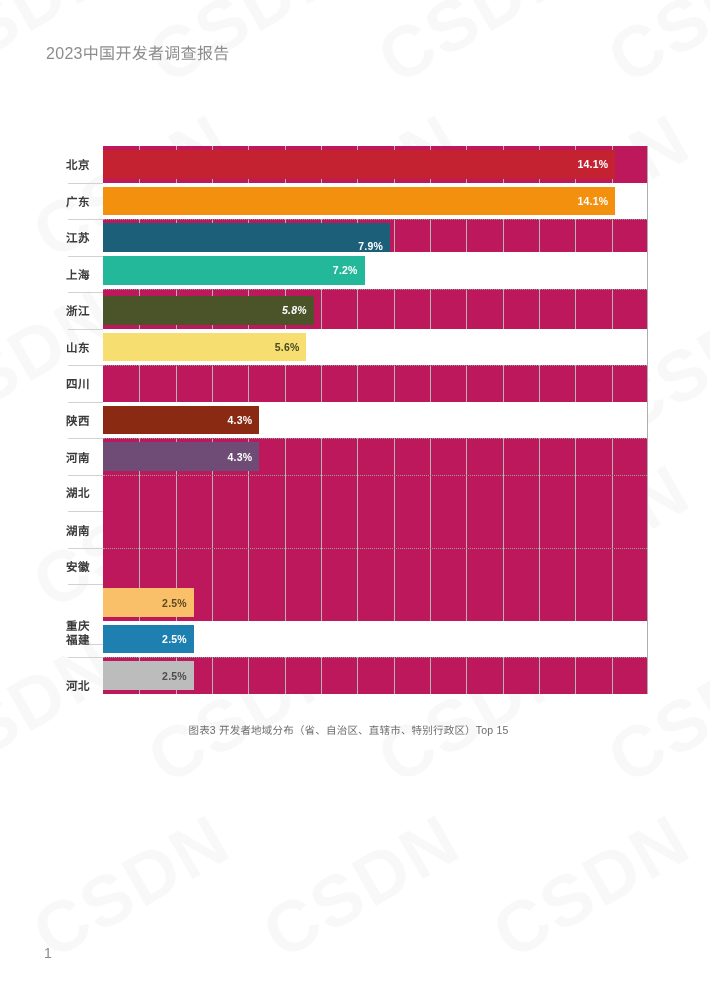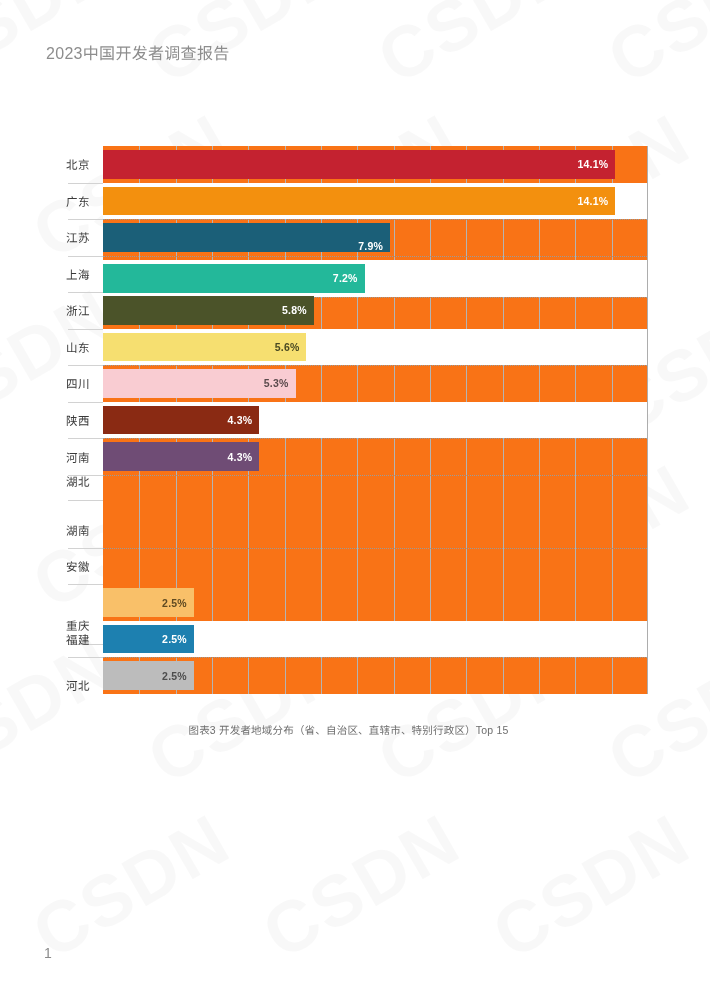--- a/index.html
+++ b/index.html
@@ -88,21 +88,21 @@
     height: 100%;
   }
 
   
   #bars-region {
     position: absolute;
     left: 41px;           
     top: 0;
     right: 0;
     height: 100%;
-    background: #f97316;
+    background: #be185d;
     border-right: 1.5px solid #adadad;
   }
 
   .gridline-v {
     position: absolute;
     top: 0;
     bottom: 0;
     width: 1px;
     background: #b4b4b4;
   }
@@ -162,21 +162,21 @@
   .cat-sep {
     position: absolute;
     left: 6px;
     right: 0;
     bottom: -1px;
     height: 0;
     border-bottom: 1px solid #d2d2d2;
   }
   .cat-label {
     font-size: 11.5px;
-    font-weight: 400;
+    font-weight: 700;
     color: #3a3a3a;
     letter-spacing: 0.5px;
     white-space: nowrap;
     padding-left: 4px;
   }
 
   #chart-caption {
     position: absolute;
     left: 0;
     top: 722px;
@@ -255,21 +255,21 @@
           <div class="cat-sep"></div>
         </div>
         <div class="cat-cell" style="top: 255.733px; height: 36.5333px;">
           <span class="cat-label">陕西</span>
           <div class="cat-sep"></div>
         </div>
         <div class="cat-cell" style="top: 292.267px; height: 36.5333px;">
           <span class="cat-label">河南</span>
           <div class="cat-sep"></div>
         </div>
-        <div class="cat-cell" style="top: 317px; height: 36.5333px;">
+        <div class="cat-cell" style="top: 328px; height: 36.5333px;">
           <span class="cat-label">湖北</span>
           <div class="cat-sep"></div>
         </div>
         <div class="cat-cell" style="top: 365.333px; height: 36.5333px;">
           <span class="cat-label">湖南</span>
           <div class="cat-sep"></div>
         </div>
         <div class="cat-cell" style="top: 401.867px; height: 36.5333px;">
           <span class="cat-label">安徽</span>
           <div class="cat-sep"></div>
@@ -315,46 +315,43 @@
           </div>
           <div class="row-sep"></div>
         </div>
         <div class="row" style="top: 73.0667px; height: 36.5333px;">
           <div class="row-band"></div>
           <div class="bar" style="width: 287.033px; background: rgb(27, 95, 120); align-items: flex-end;">
             <span class="bar-value" style="color: rgb(255, 255, 255);">7.9%</span>
           </div>
           <div class="row-sep"></div>
         </div>
-        <div class="row alt" style="top: 114px; height: 36.5333px; text-align: center;">
+        <div class="row alt" style="top: 106px; height: 36.5333px; text-align: center;">
           <div class="row-band"></div>
           <div class="bar" style="width: 261.6px; background: rgb(35, 184, 154);">
             <span class="bar-value" style="color: rgb(255, 255, 255);">7.2%</span>
           </div>
           <div class="row-sep"></div>
         </div>
         <div class="row" style="top: 146.133px; height: 36.5333px;">
           <div class="row-band"></div>
           <div class="bar" style="width: 210.733px; background: rgb(75, 83, 41);">
-            <span class="bar-value" style="color: rgb(255, 255, 255);">5.8%</span>
+            <span class="bar-value" style="color: rgb(255, 255, 255); font-style: italic;">5.8%</span>
           </div>
           <div class="row-sep"></div>
         </div>
         <div class="row alt" style="top: 182.667px; height: 36.5333px;">
           <div class="row-band"></div>
           <div class="bar" style="width: 203.467px; background: rgb(246, 223, 112);">
             <span class="bar-value" style="color: rgb(74, 74, 35);">5.6%</span>
           </div>
           <div class="row-sep"></div>
         </div>
         <div class="row" style="top: 219.2px; height: 36.5333px;">
           <div class="row-band"></div>
-          <div class="bar" style="width: 192.567px; background: rgb(249, 204, 210);">
-            <span class="bar-value" style="color: rgb(90, 74, 76);">5.3%</span>
-          </div>
           <div class="row-sep"></div>
         </div>
         <div class="row alt" style="top: 255.733px; height: 36.5333px;">
           <div class="row-band"></div>
           <div class="bar" style="width: 156.233px; background: rgb(138, 42, 19);">
             <span class="bar-value" style="color: rgb(255, 255, 255);">4.3%</span>
           </div>
           <div class="row-sep"></div>
         </div>
         <div class="row" style="top: 292.267px; height: 36.5333px;">

